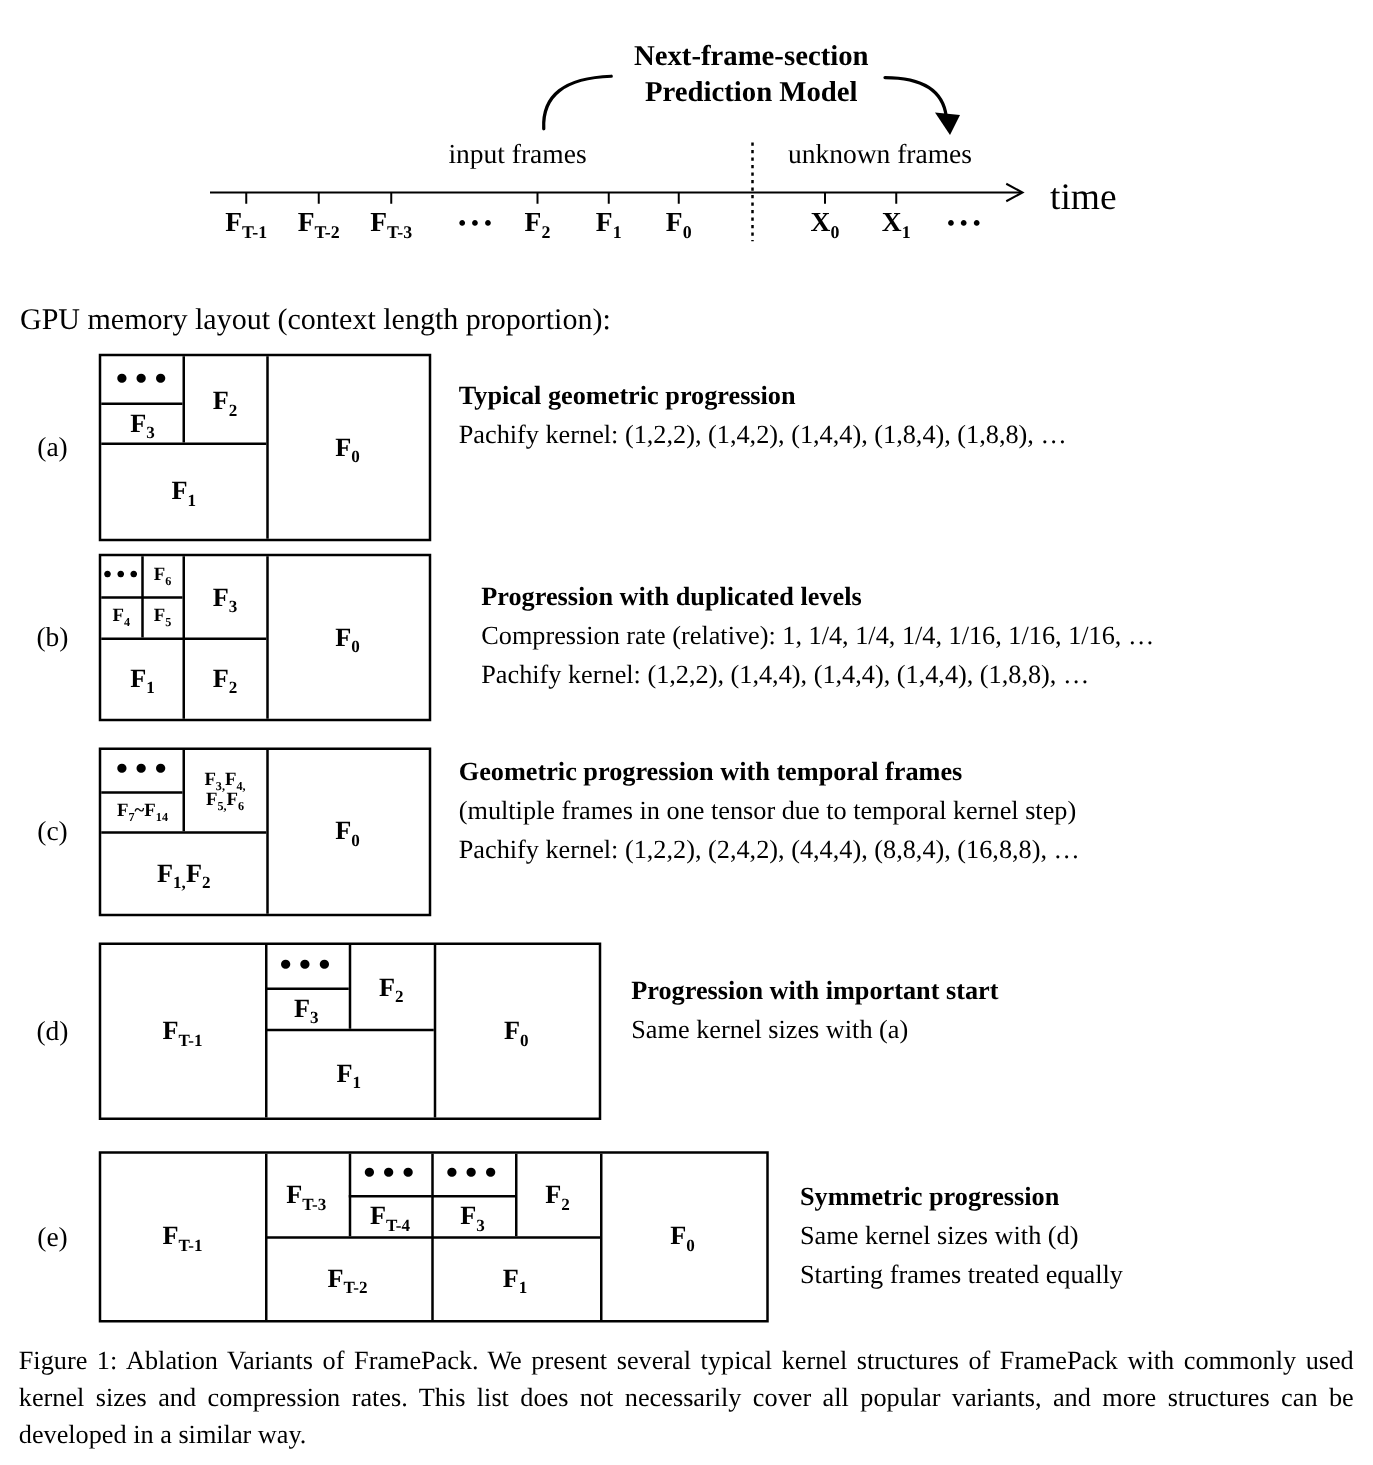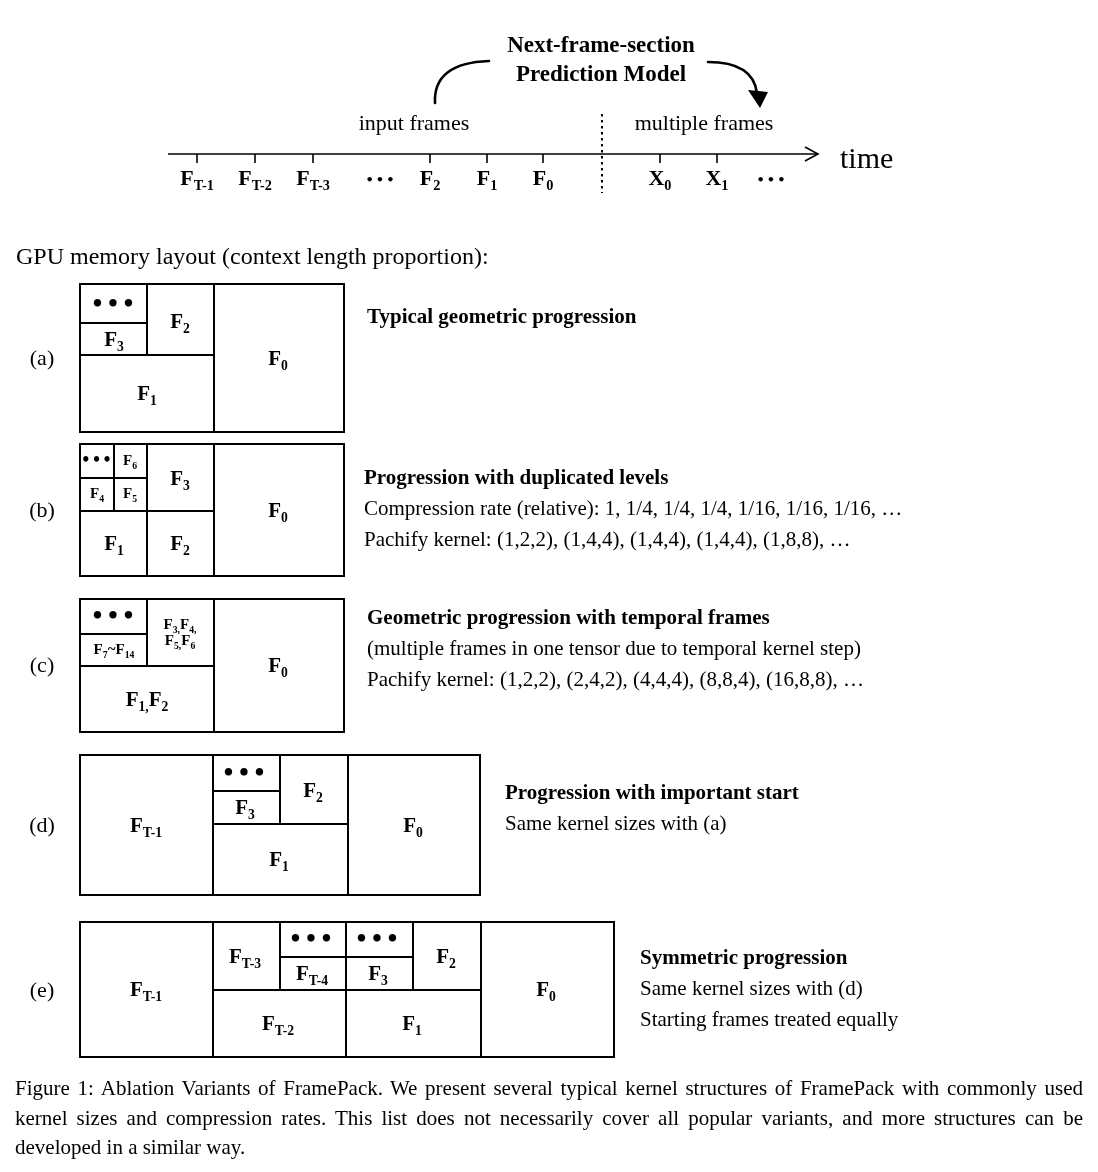--- a/index.html
+++ b/index.html
@@ -55,21 +55,21 @@
     <line x1="487" y1="154" x2="487" y2="163" stroke="#000" stroke-width="1.6"></line>
     <line x1="543" y1="154" x2="543" y2="163" stroke="#000" stroke-width="1.6"></line>
     <line x1="660" y1="154" x2="660" y2="163" stroke="#000" stroke-width="1.6"></line>
     <line x1="717" y1="154" x2="717" y2="163" stroke="#000" stroke-width="1.6"></line>
   </svg>
 
   <div class="ttl" style="top:32px">Next-frame-section</div>
   <div class="ttl" style="top:61px">Prediction Model</div>
 
   <span class="flabel">input frames</span>
-  <span class="flabel" style="left:704px">multiple frames</span>
+  <span class="flabel" style="left:704px">unknown frames</span>
   <span class="abs" style="left:840px;top:141px;font-size:30px">time</span>
 
   <span class="axl" style="left:197px">F<sub>T-1</sub></span>
   <span class="axl" style="left:255px">F<sub>T-2</sub></span>
   <span class="axl" style="left:313px">F<sub>T-3</sub></span>
   <span class="axl dots" style="left:381px">•••</span>
   <span class="axl" style="left:430px">F<sub>2</sub></span>
   <span class="axl" style="left:487px">F<sub>1</sub></span>
   <span class="axl" style="left:543px">F<sub>0</sub></span>
   <span class="axl" style="left:660px">X<sub>0</sub></span>
@@ -85,39 +85,40 @@
     <i class="vl" style="left:65px;top:0;height:69px"></i>
     <i class="hl" style="left:0;top:37px;width:65px"></i>
     <span class="cl dots" style="left:33px;top:19px">•••</span>
     <span class="cl" style="left:33px;top:54px">F<sub>3</sub></span>
     <span class="cl" style="left:99px;top:36px">F<sub>2</sub></span>
     <span class="cl" style="left:66px;top:108px">F<sub>1</sub></span>
     <span class="cl" style="left:197px;top:73px">F<sub>0</sub></span>
   </div>
   <div class="rowtext" style="left:367px;top:301px">
     <div class="t">Typical geometric progression</div>
+    <div>Pachify kernel: (1,2,2), (1,4,2), (1,4,4), (1,8,4), (1,8,8), …</div>
   </div>
 
   <span class="rl" style="top:510px">(b)</span>
   <div class="gbox" style="left:79px;top:443px;width:266px;height:134px">
     <i class="vl" style="left:132px;top:0;height:130px"></i>
     <i class="vl" style="left:65px;top:0;height:130px"></i>
     <i class="vl" style="left:32px;top:0;height:65px"></i>
     <i class="hl" style="left:0;top:65px;width:132px"></i>
     <i class="hl" style="left:0;top:32px;width:65px"></i>
     <span class="cl dots sm" style="left:16px;top:16px">•••</span>
     <span class="cl sm" style="left:49px;top:16px">F<sub>6</sub></span>
     <span class="cl sm" style="left:16px;top:49px">F<sub>4</sub></span>
     <span class="cl sm" style="left:49px;top:49px">F<sub>5</sub></span>
     <span class="cl" style="left:99px;top:33px">F<sub>3</sub></span>
     <span class="cl" style="left:33px;top:98px">F<sub>1</sub></span>
     <span class="cl" style="left:99px;top:98px">F<sub>2</sub></span>
     <span class="cl" style="left:197px;top:65px">F<sub>0</sub></span>
   </div>
-  <div class="rowtext" style="left:364px;top:462px">
+  <div class="rowtext" style="left:385px;top:462px">
     <div class="t">Progression with duplicated levels</div>
     <div>Compression rate (relative): 1, 1/4, 1/4, 1/4, 1/16, 1/16, 1/16, …</div>
     <div>Pachify kernel: (1,2,2), (1,4,4), (1,4,4), (1,4,4), (1,8,8), …</div>
   </div>
 
   <span class="rl" style="top:665px">(c)</span>
   <div class="gbox" style="left:79px;top:598px;width:266px;height:135px">
     <i class="vl" style="left:132px;top:0;height:131px"></i>
     <i class="vl" style="left:65px;top:0;height:65px"></i>
     <i class="hl" style="left:0;top:65px;width:132px"></i>

